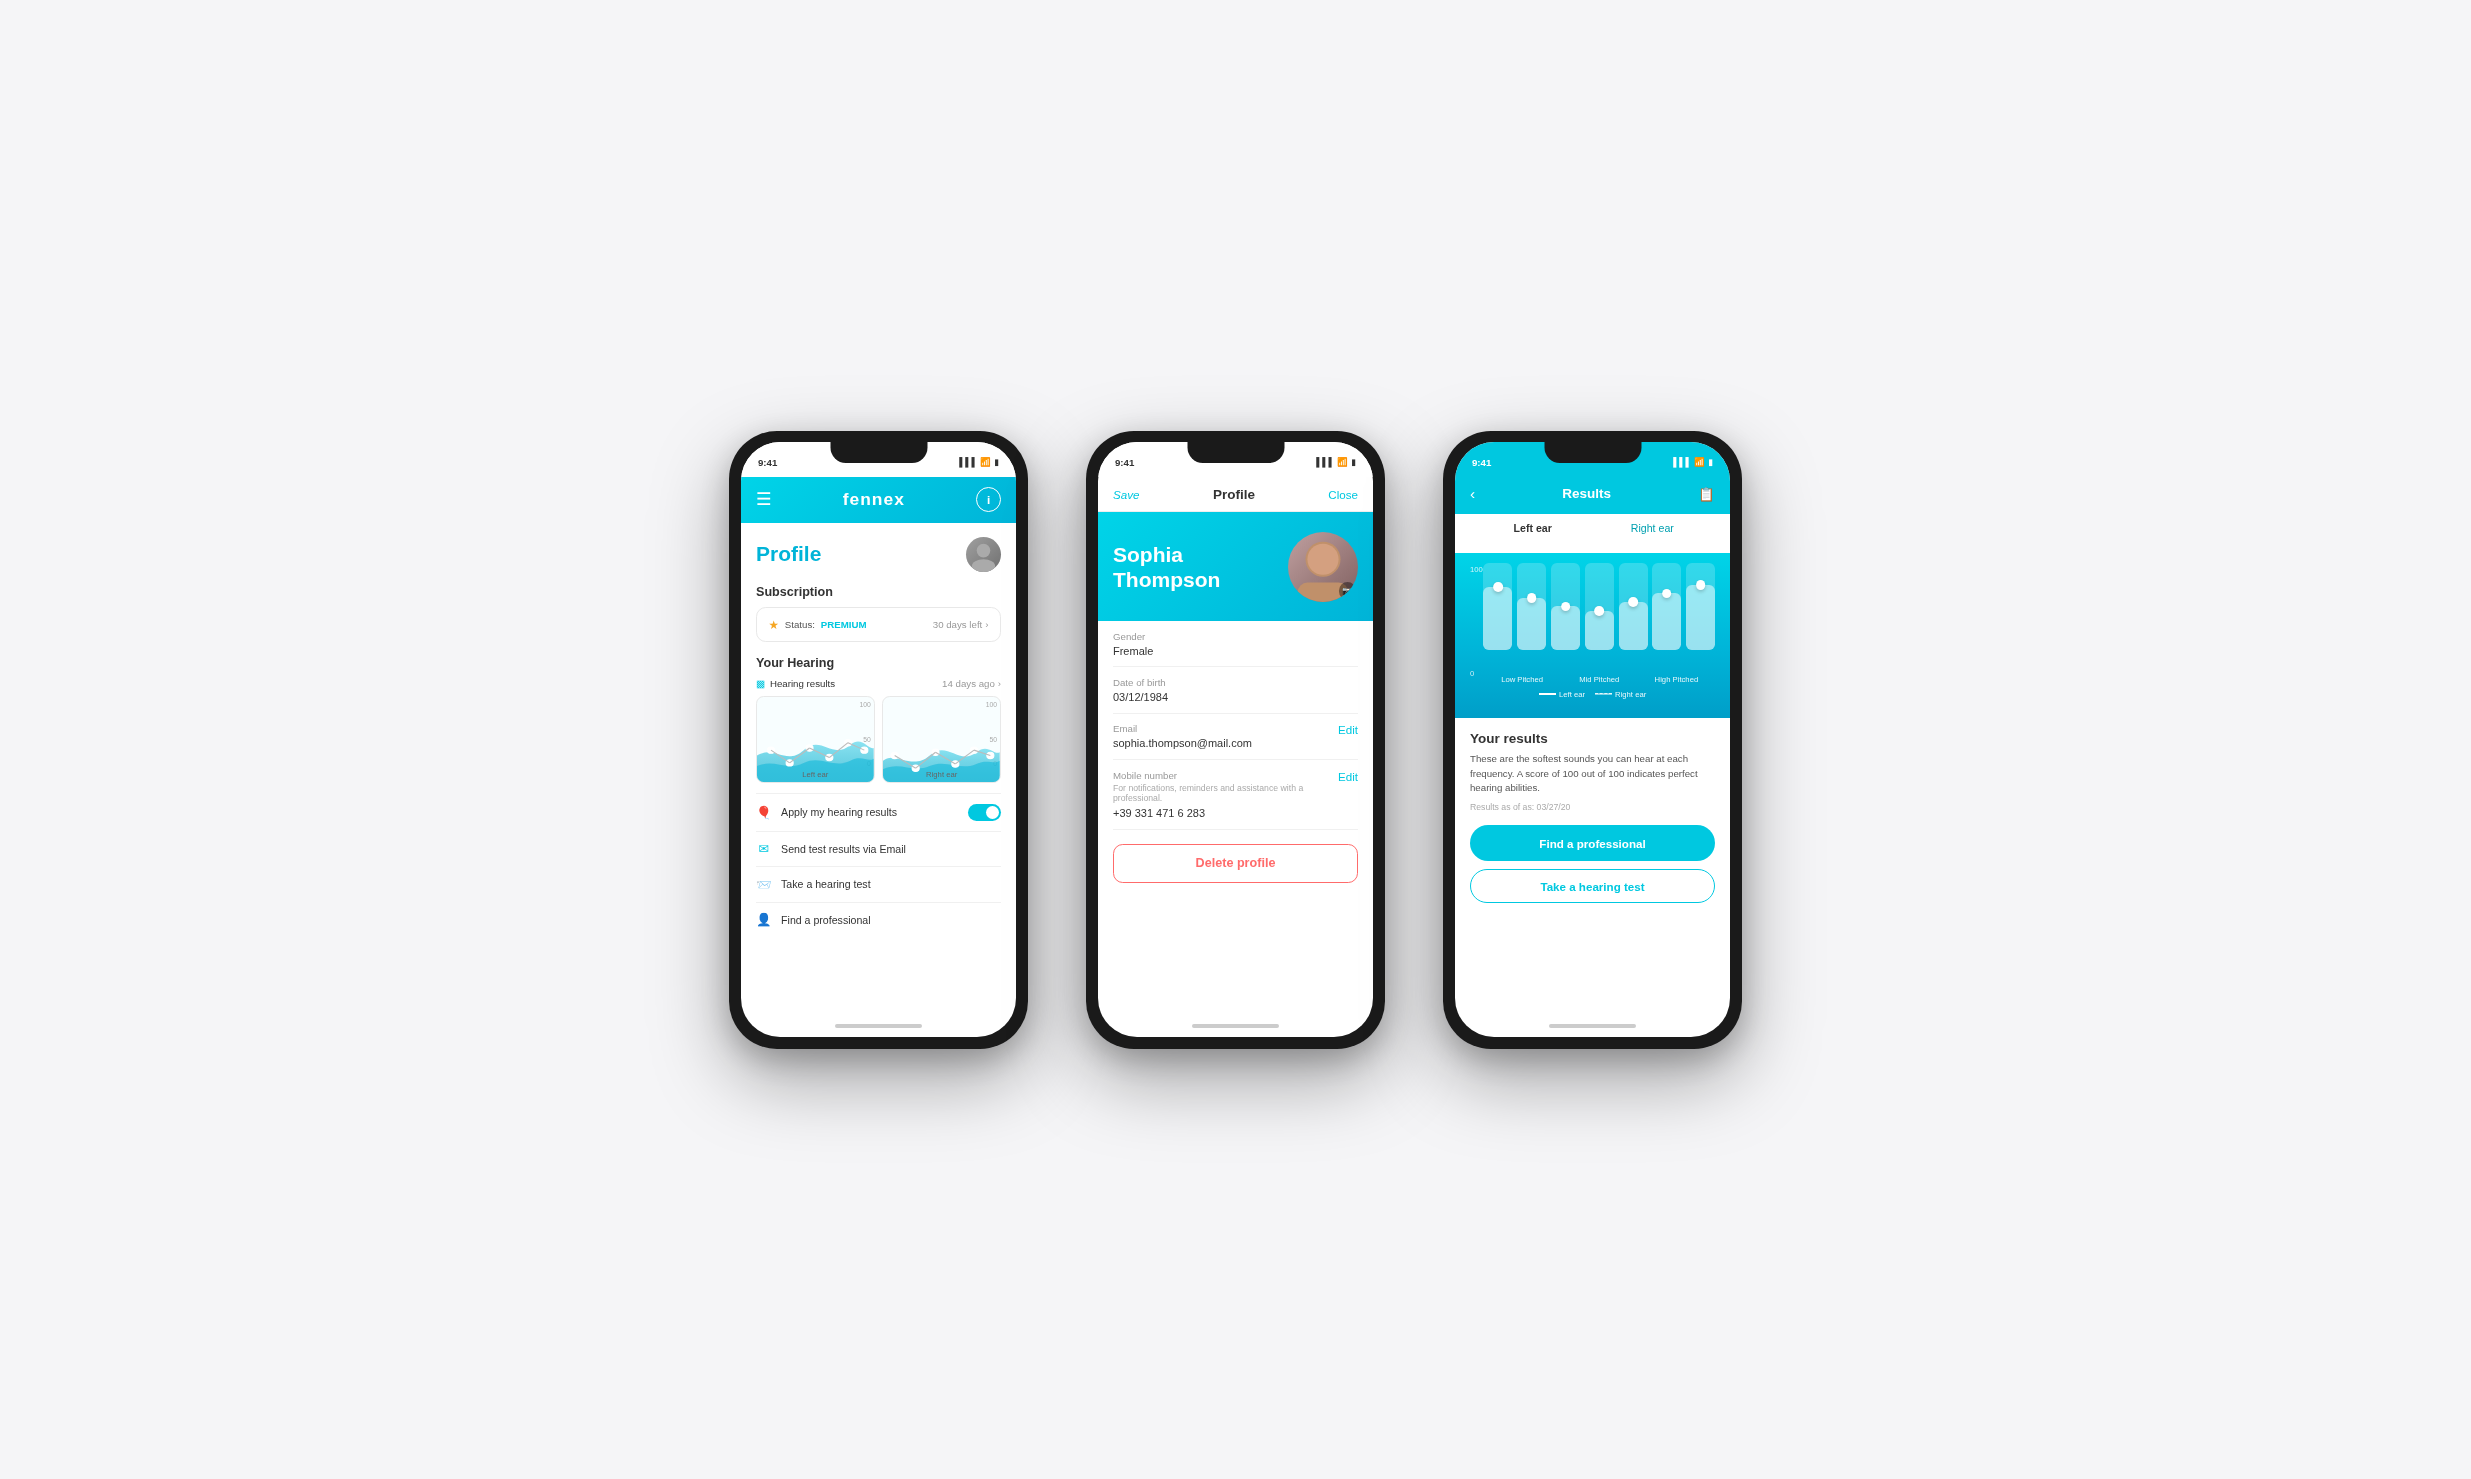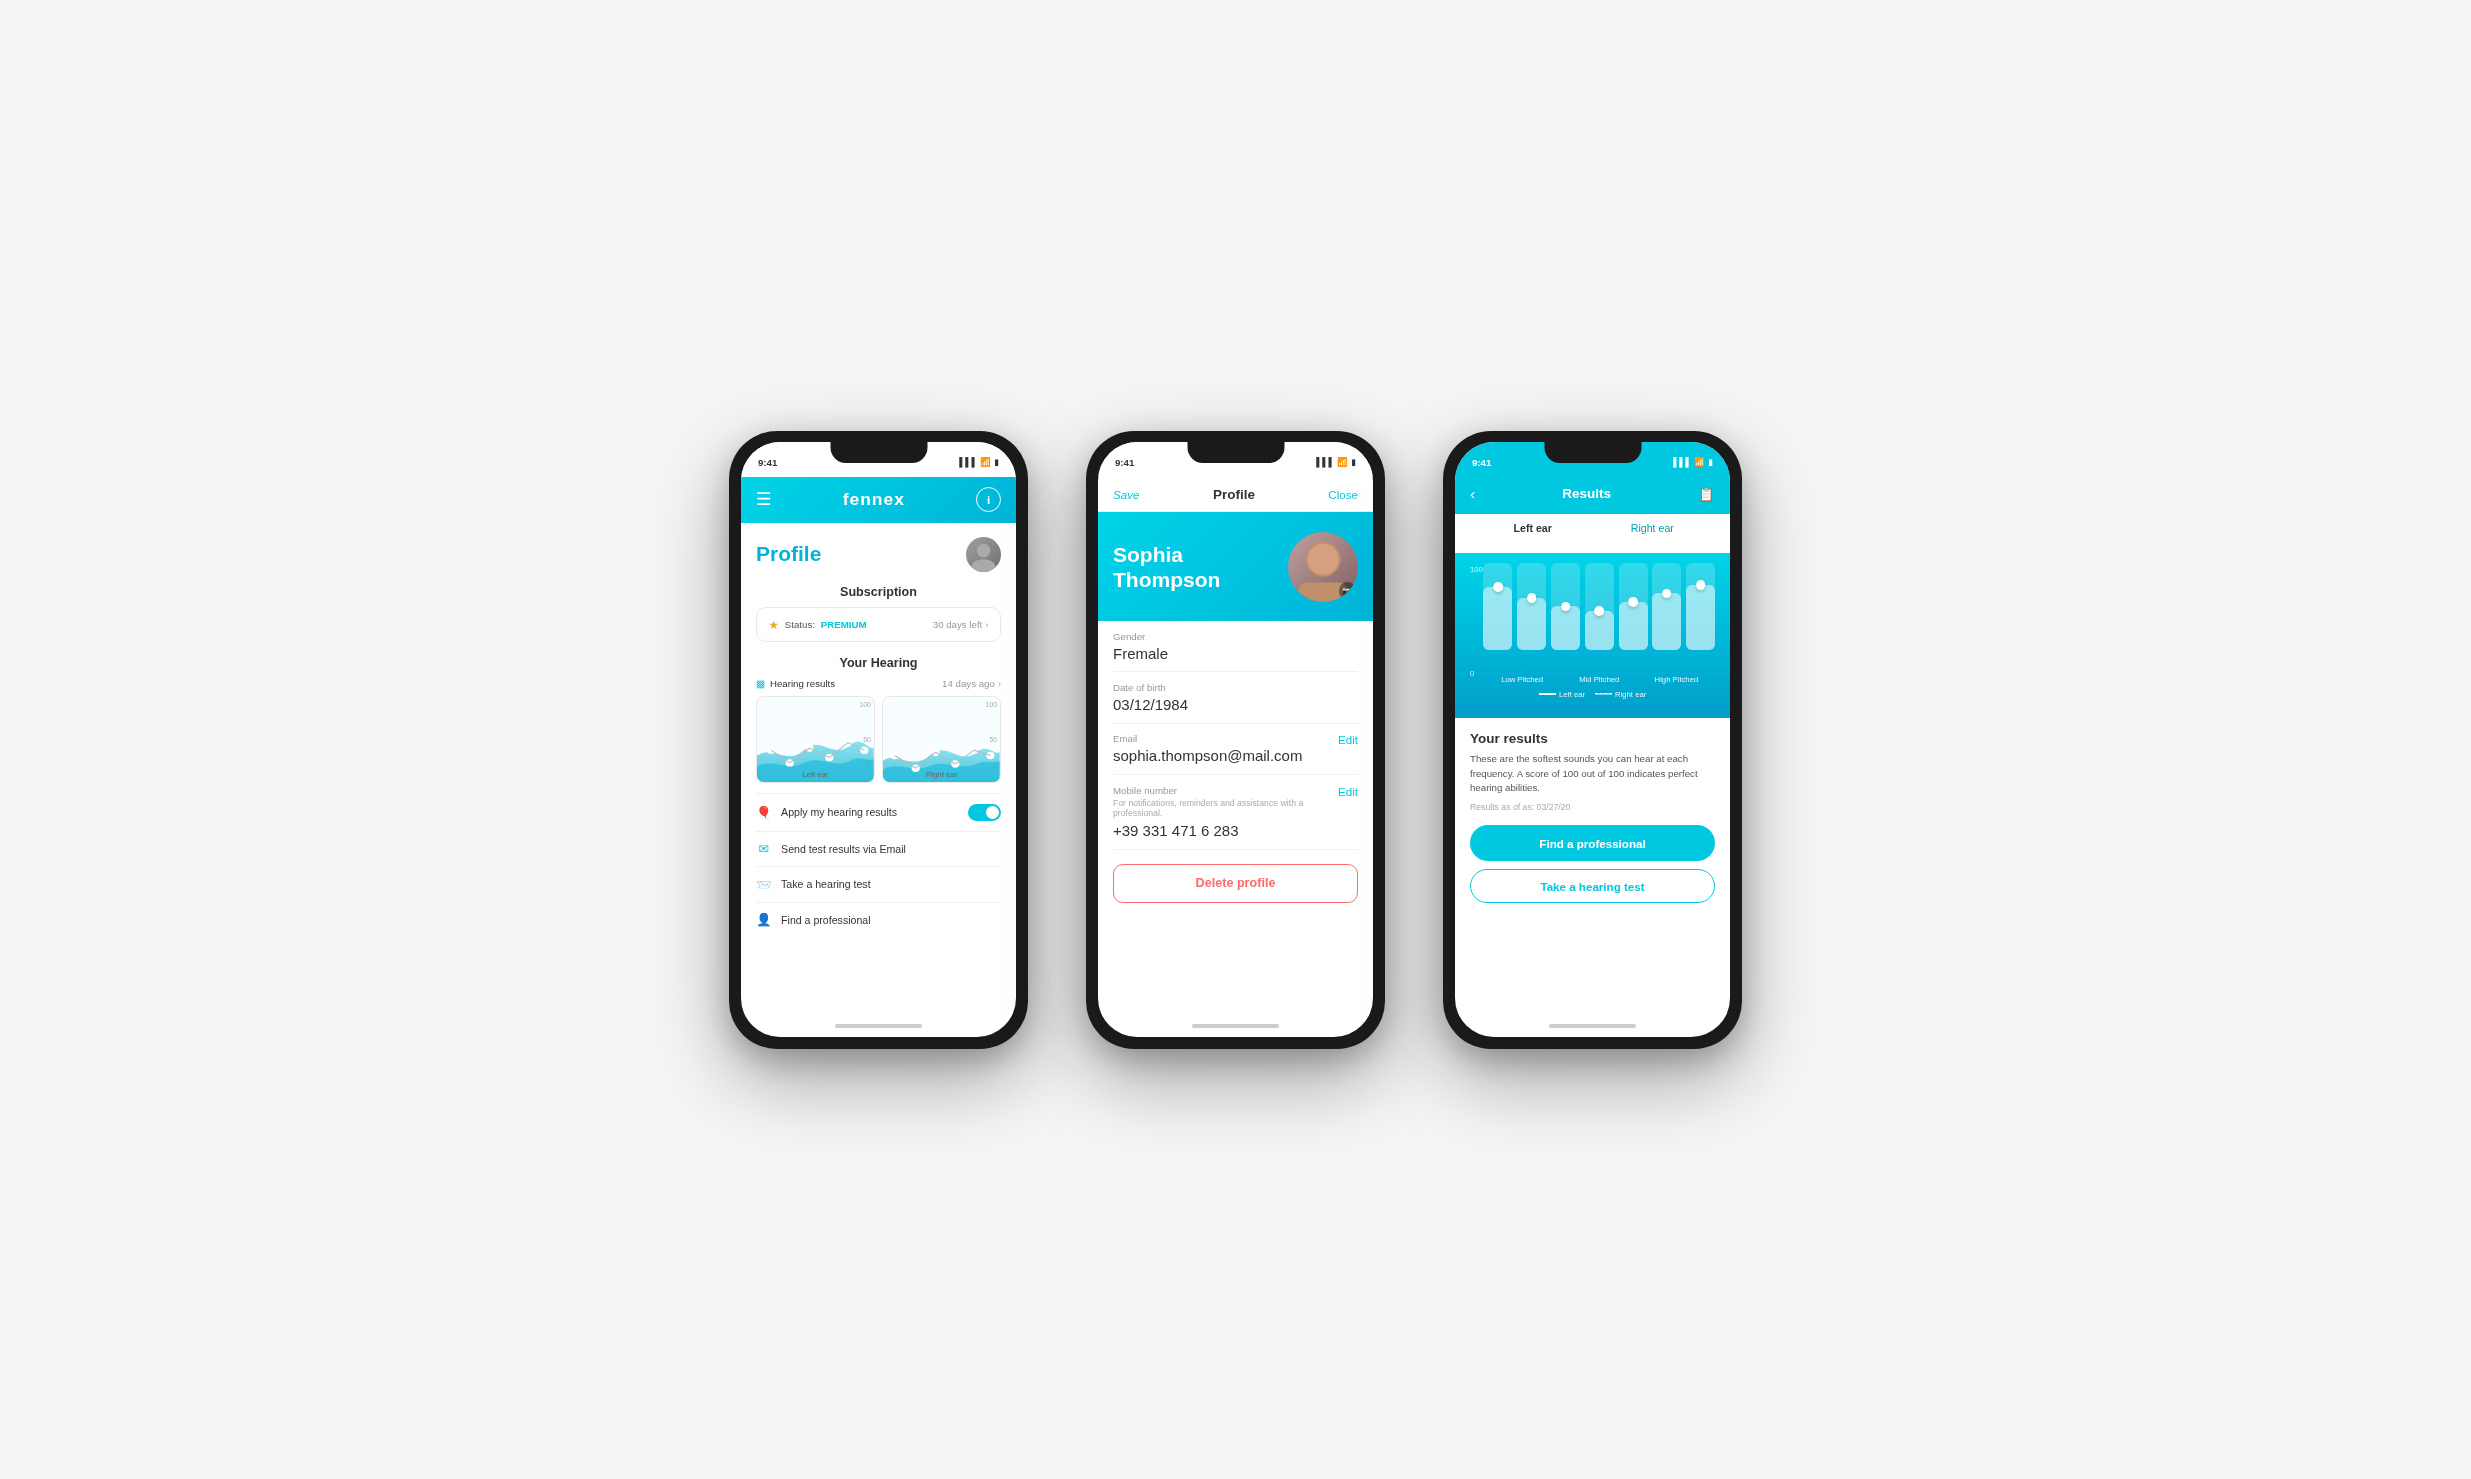--- a/index.html
+++ b/index.html
@@ -117,21 +117,20 @@
       background: linear-gradient(135deg, #a0a0a0, #707070);
       overflow: hidden;
       display: flex; align-items: center; justify-content: center;
       font-size: 13.5px; color: #fff;
     }
     .section-title {
       font-size: 12.6px;
       font-weight: 700;
       color: #333;
       margin-bottom: 7.7px;
-      text-align: center;
     }
     .subscription-box {
       border: 1px solid #e8e8e8;
       border-radius: 9.7px;
       padding: 9.7px 11.6px;
       margin-bottom: 13.5px;
       display: flex;
       align-items: center;
       justify-content: space-between;
     }
@@ -289,21 +288,21 @@
     .phone2 .form-body {
       flex: 1;
       overflow-y: auto;
       padding: 0 15.4px;
     }
     .form-field {
       padding: 9.7px 0;
       border-bottom: 1px solid #f0f0f0;
     }
     .field-label { font-size: 9.7px; color: #999; margin-bottom: 2.9px; }
-    .field-value { font-size: 15px; color: #333; }
+    .field-value { font-size: 11px; color: #333; }
     .field-row {
       display: flex;
       align-items: flex-start;
       justify-content: space-between;
       padding: 9.7px 0;
       border-bottom: 1px solid #f0f0f0;
     }
     .field-content { flex: 1; }
     .field-edit { color: #00c8e0; font-size: 11.6px; }
     .field-sub { font-size: 8.7px; color: #aaa; margin-top: 1.9px; }

